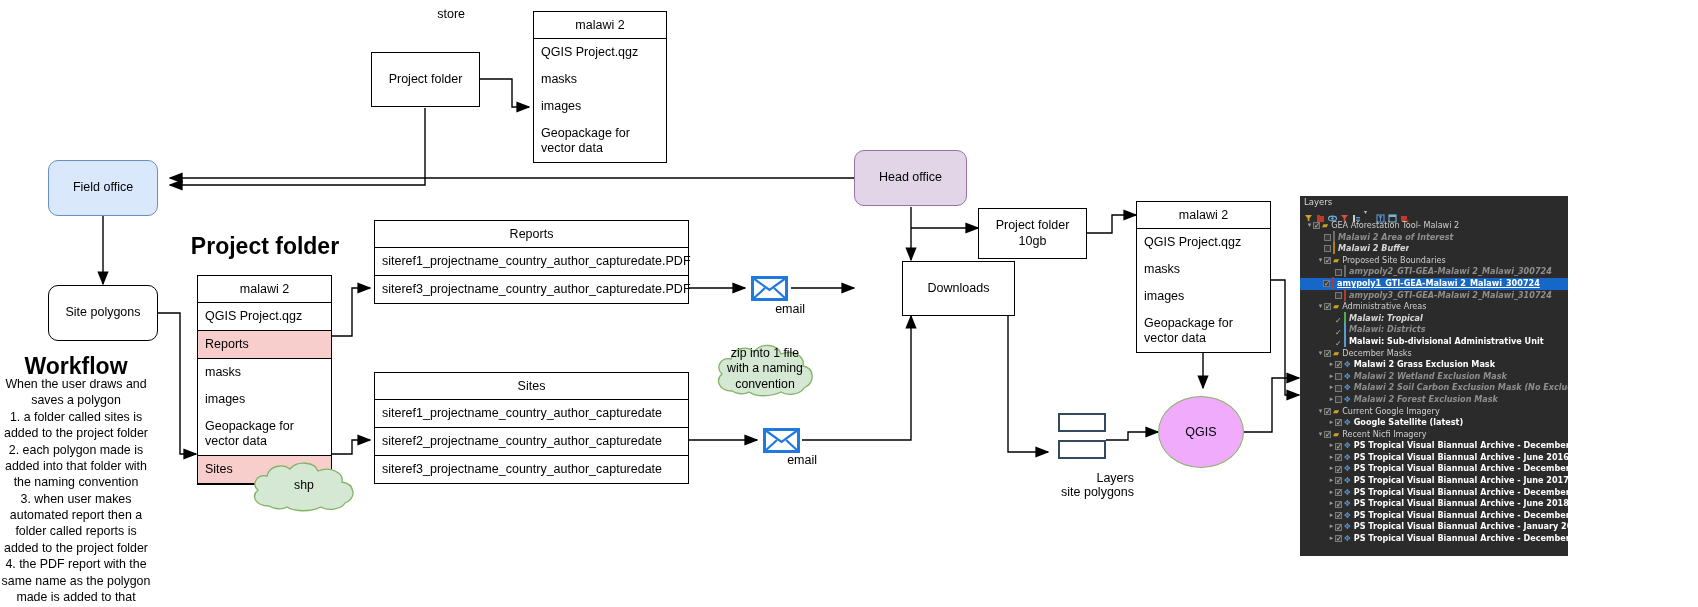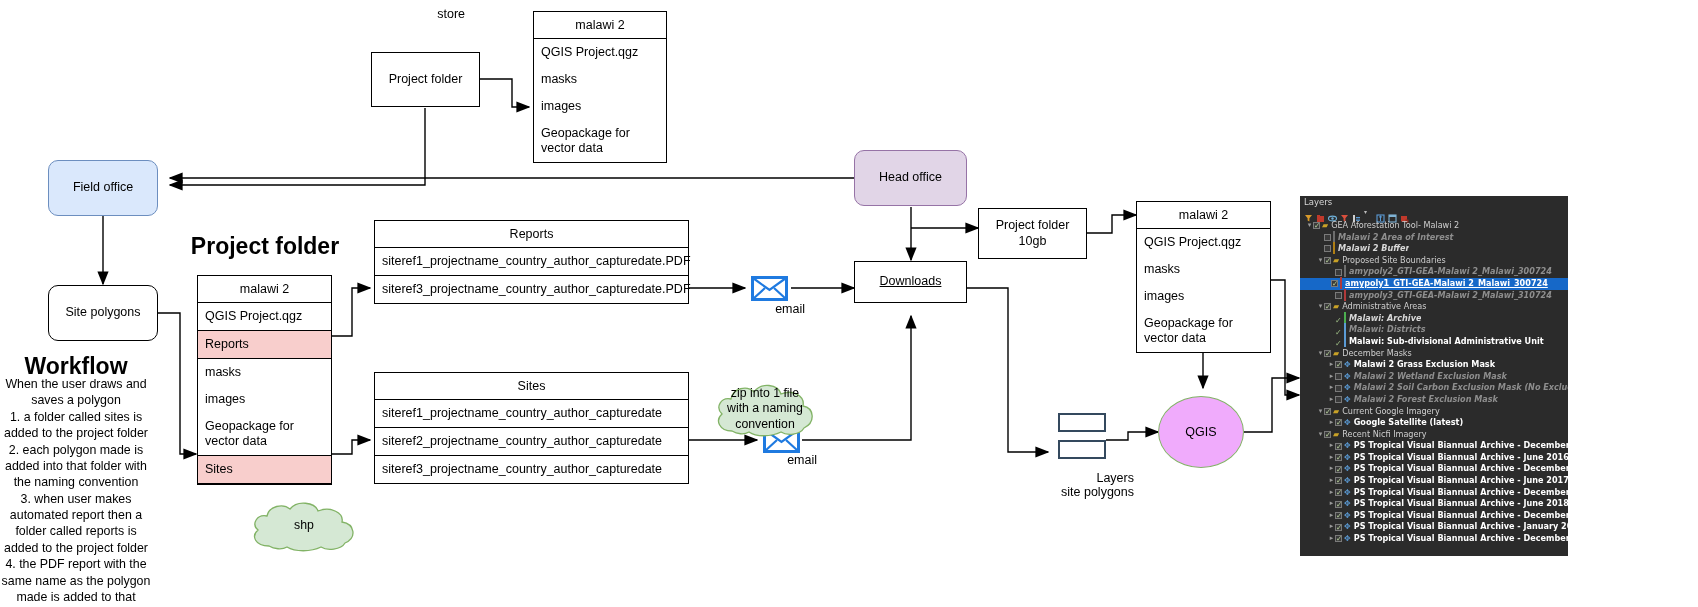--- a/index.html
+++ b/index.html
@@ -35,21 +35,21 @@
   
   .tbl.nosep .row { border-bottom:none; }
 
   
   .label { position:absolute; font-size:12.5px; text-align:right; }
   .bigtitle { position:absolute; font-size:23px; font-weight:bold; text-align:center; }
   .wf-title { position:absolute; font-size:23px; font-weight:bold; text-align:center; }
   .wf-body { position:absolute; font-size:12.4px; text-align:center; line-height:1.32; }
 
   
-  .cloud { position:absolute;margin-top:40px; }
+  .cloud { position:absolute; }
   .cloud .ctext {
     position:absolute; inset:0; display:flex; align-items:center; justify-content:center;
     text-align:center; font-size:12.3px; line-height:1.25; padding:0 10px;
   }
 
   
   .mail { position:absolute; }
 
   
   .lyr-rect { position:absolute; border:2.2px solid #34495e; background:#fff; }
@@ -228,21 +228,21 @@
   <svg viewBox="0 0 110 56" width="110" height="56">
     <path d="M22,50 C9,50 5,39 12,33 C5,26 11,16 21,18 C23,7 37,4 44,11
              C51,1 68,3 71,13 C83,8 95,15 93,25 C104,27 106,41 94,47
              C90,54 77,55 71,51 C61,56 46,56 39,51 C34,54 27,53 22,50 Z" fill="#d5e8d4" stroke="#82b366" stroke-width="1.3"></path>
   </svg>
   <div class="ctext">zip into 1 file with a naming convention</div>
 </div>
 
 <div class="box rounded head-office" style="left:854px; top:150px; width:113px; height:56px;">Head office</div>
 
-<div class="box" style="left:854px; top:261px; width:113px; height:42px;text-decoration:underline;">Downloads</div>
+<div class="box" style="left:902px; top:261px; width:113px; height:55px;">Downloads</div>
 
 <div class="box" style="left:978px; top:208px; width:109px; height:51px; flex-direction:column;">
   <span>Project folder</span>
   <span>10gb</span>
 </div>
 
 <div class="tbl nosep" style="left:1136px; top:201px; width:135px;">
   <div class="hdr">malawi 2</div>
   <div class="row">QGIS Project.qgz</div>
   <div class="row">masks</div>
@@ -319,21 +319,21 @@
         <span class="chk on"></span>
         <span><span class="folder">▰</span></span>
         <span class="nm">Proposed Site Boundaries</span>
       </div>
       <div class="ln dim" style="padding-left: 28px;">
         <span class="exp"></span>
         <span class="chk"></span>
         <span><span class="sw" style="background:#9a9a9a;border:1px solid #6d6d6d"></span></span>
         <span class="nm">amypoly2_GTI-GEA-Malawi 2_Malawi_300724</span>
       </div>
-      <div class="ln sel" style="padding-left: 24px;">
+      <div class="ln sel" style="padding-left: 16px;">
         <span class="exp"></span>
         <span class="chk on"></span>
         <span><span class="sw" style="background:#e05a5a;border:1px solid #b03a3a"></span></span>
         <span class="nm">amypoly1_GTI-GEA-Malawi 2_Malawi_300724</span>
       </div>
       <div class="ln dim" style="padding-left: 28px;">
         <span class="exp"></span>
         <span class="chk"></span>
         <span><span class="sw" style="background:#e05a5a;border:1px solid #b03a3a"></span></span>
         <span class="nm">amypoly3_GTI-GEA-Malawi 2_Malawi_310724</span>
@@ -341,21 +341,21 @@
       <div class="ln grp" style="padding-left: 17px;">
         <span class="exp">▾</span>
         <span class="chk on"></span>
         <span><span class="folder">▰</span></span>
         <span class="nm">Administrative Areas</span>
       </div>
       <div class="ln it" style="padding-left: 28px;">
         <span class="exp"></span>
         <span class="chk tick">✓</span>
         <span><span class="sw" style="background:#2b2b2b;border:1.4px solid #4caf50"></span></span>
-        <span class="nm">Malawi: Archive</span>
+        <span class="nm">Malawi: Tropical</span>
       </div>
       <div class="ln dim" style="padding-left: 28px;">
         <span class="exp"></span>
         <span class="chk tick">✓</span>
         <span><span class="sw" style="background:#2b2b2b;border:1.4px solid #5b9bd5"></span></span>
         <span class="nm">Malawi: Districts</span>
       </div>
       <div class="ln bold" style="padding-left: 28px;">
         <span class="exp"></span>
         <span class="chk tick">✓</span>

